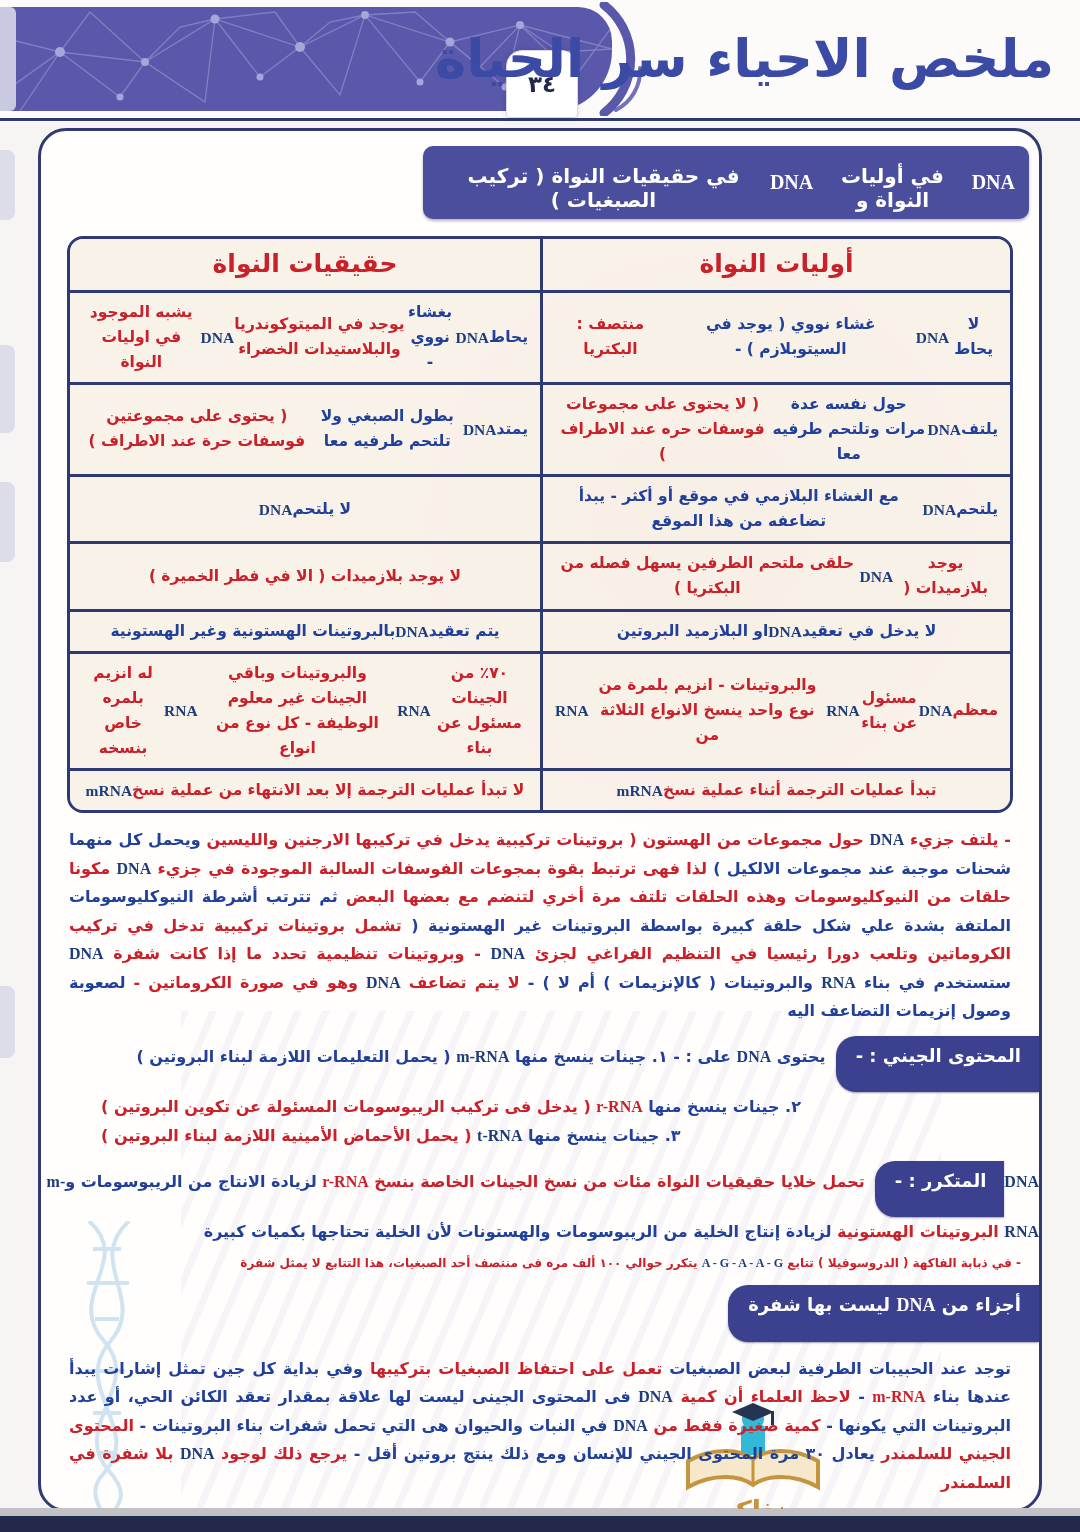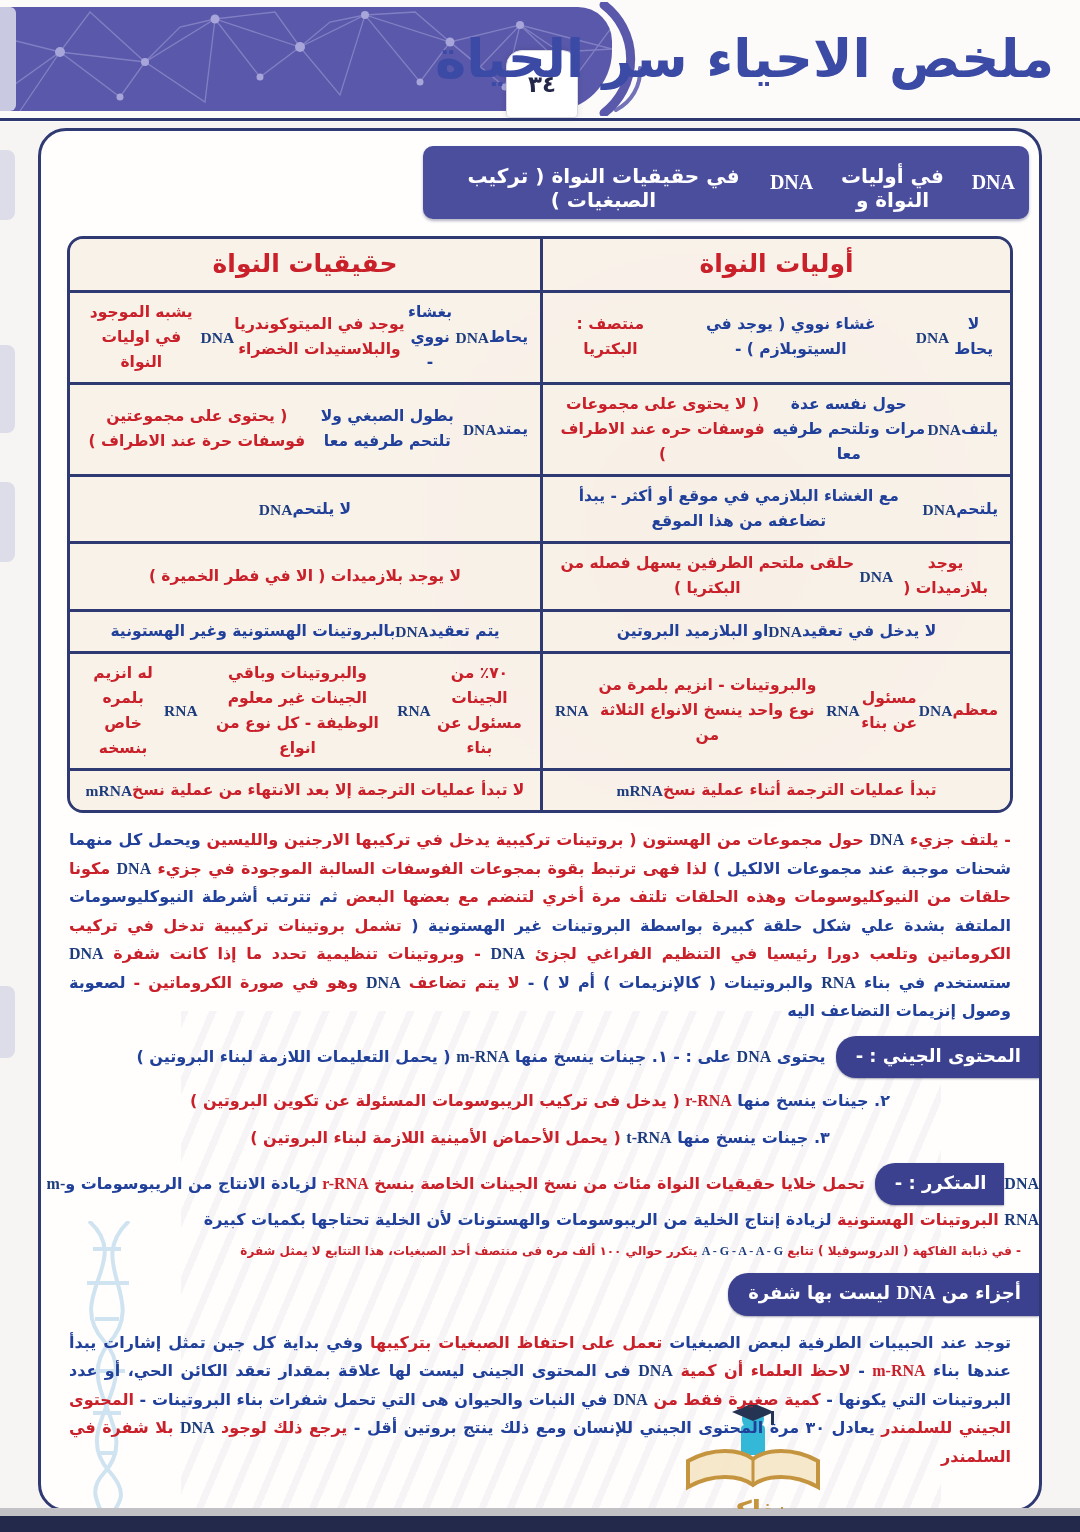--- a/index.html
+++ b/index.html
@@ -60,24 +60,24 @@
           text-align:center; font-size:15.5px; font-weight:700; line-height:1.62; }
   .cell:nth-child(odd) { border-left:3px solid #2f3a72; }
   .cell:nth-last-child(-n+2) { border-bottom:none; }
   .cell.hd { font-size:25px; color:#c9202a; padding:5px 10px; }
 
   
   .para { margin:13px 28px 0; font-size:16px; font-weight:700; line-height:1.78;
           text-align:justify; }
   .section { margin-top:10px; font-size:16px; font-weight:700; line-height:1.85; }
   .pill { display:inline-block; background:#3c418f; color:#fff;
-          border-radius:20px 0 0 20px; padding:3px 18px 6px 20px; margin-left:10px;
+          border-radius:20px 0 0 20px; padding:3px 18px 20px 20px; margin-left:10px;
           font-size:18px; font-weight:700; box-shadow:0 1px 2px rgba(30,30,70,.4); }
   .pill-line { text-align:right; }
-  .item { text-align:center; margin:8px 60px 0 60px; }
+  .item { text-align:left; margin:0 60px 0 60px; }
   .droso { margin:6px 18px 0; font-size:12px; font-weight:700; line-height:1.8; text-align:justify; }
 
   
   .seg-navy { color:#21409a; }
   .seg-red  { color:#c9202a; }
   .seg-dna  { color:#1d3c7c; font-family:"Liberation Serif","DejaVu Serif",serif;
               direction:ltr; unicode-bidi:isolate; font-weight:700; }
   .seg-dnar { color:#c9202a; font-family:"Liberation Serif","DejaVu Serif",serif;
               direction:ltr; unicode-bidi:isolate; font-weight:700; }
   .seg-w  { color:#ffffff;margin-top:11px; }

